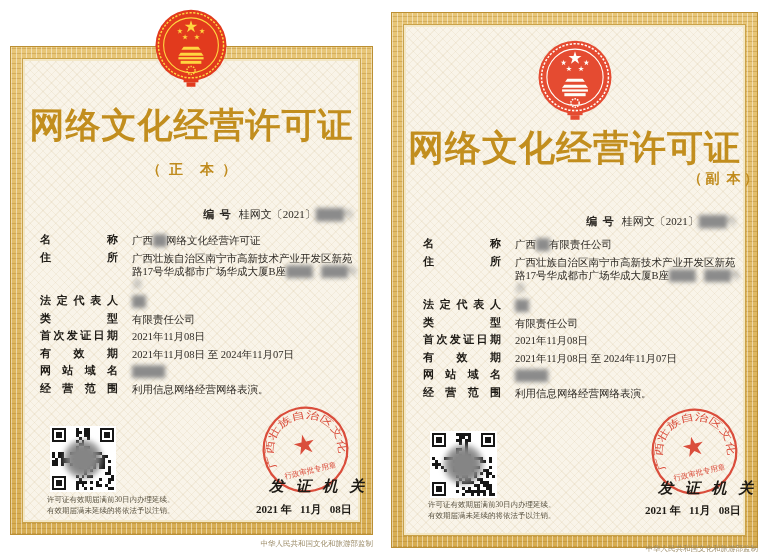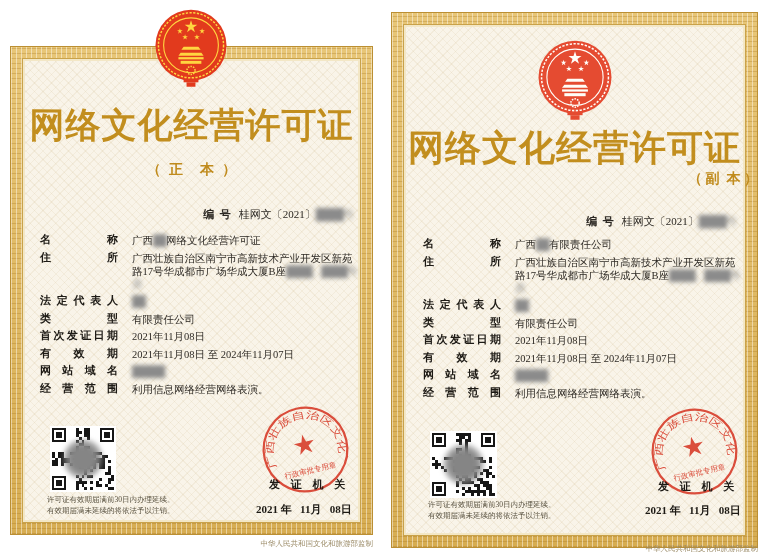--- a/index.html
+++ b/index.html
@@ -59,22 +59,22 @@
   .qblob{position:absolute;left:13px;top:13px;right:13px;bottom:13px;border-radius:50%;
          background:radial-gradient(circle,#858585 0 45%,rgba(133,133,133,.55) 68%,transparent 75%);
          filter:blur(2.5px);}
   .notes{position:absolute;font-size:7.5px;line-height:10.5px;color:#57503f;}
   .cert-left .notes{left:37px;top:449px;}
   .cert-right .notes{left:37px;top:488px;}
   .seal{position:absolute;color:#d8402e;opacity:.92;transform:rotate(-13deg);z-index:2;}
   .cert-left .seal{left:251px;top:359px;width:89px;height:89px;}
   .cert-right .seal{left:259px;top:395px;width:89px;height:89px;}
   .seal svg{width:100%;height:100%;display:block;}
-  .issuer{position:absolute;font-size:11px;font-weight:700;letter-spacing:4px;
-          color:#1d1a15;z-index:3;white-space:pre;}
+  .issuer{position:absolute;font-size:15px;font-weight:700;letter-spacing:4px;
+          color:#1d1a15;z-index:3;white-space:pre;font-style:italic;}
   .cert-left .issuer{left:259px;top:431px;}
   .cert-right .issuer{left:267px;top:467px;}
   .date{position:absolute;font-size:11px;font-weight:700;color:#1d1a15;white-space:pre;z-index:3;}
   .cert-left .date{left:246px;top:456px;}
   .cert-right .date{left:254px;top:491px;}
   .footer{position:absolute;font-size:7.5px;color:#9a8a66;text-align:right;}
   .footer-left{left:10px;top:539px;width:363px;}
   .footer-right{left:391px;top:544px;width:367px;}
 </style>
 </head>

